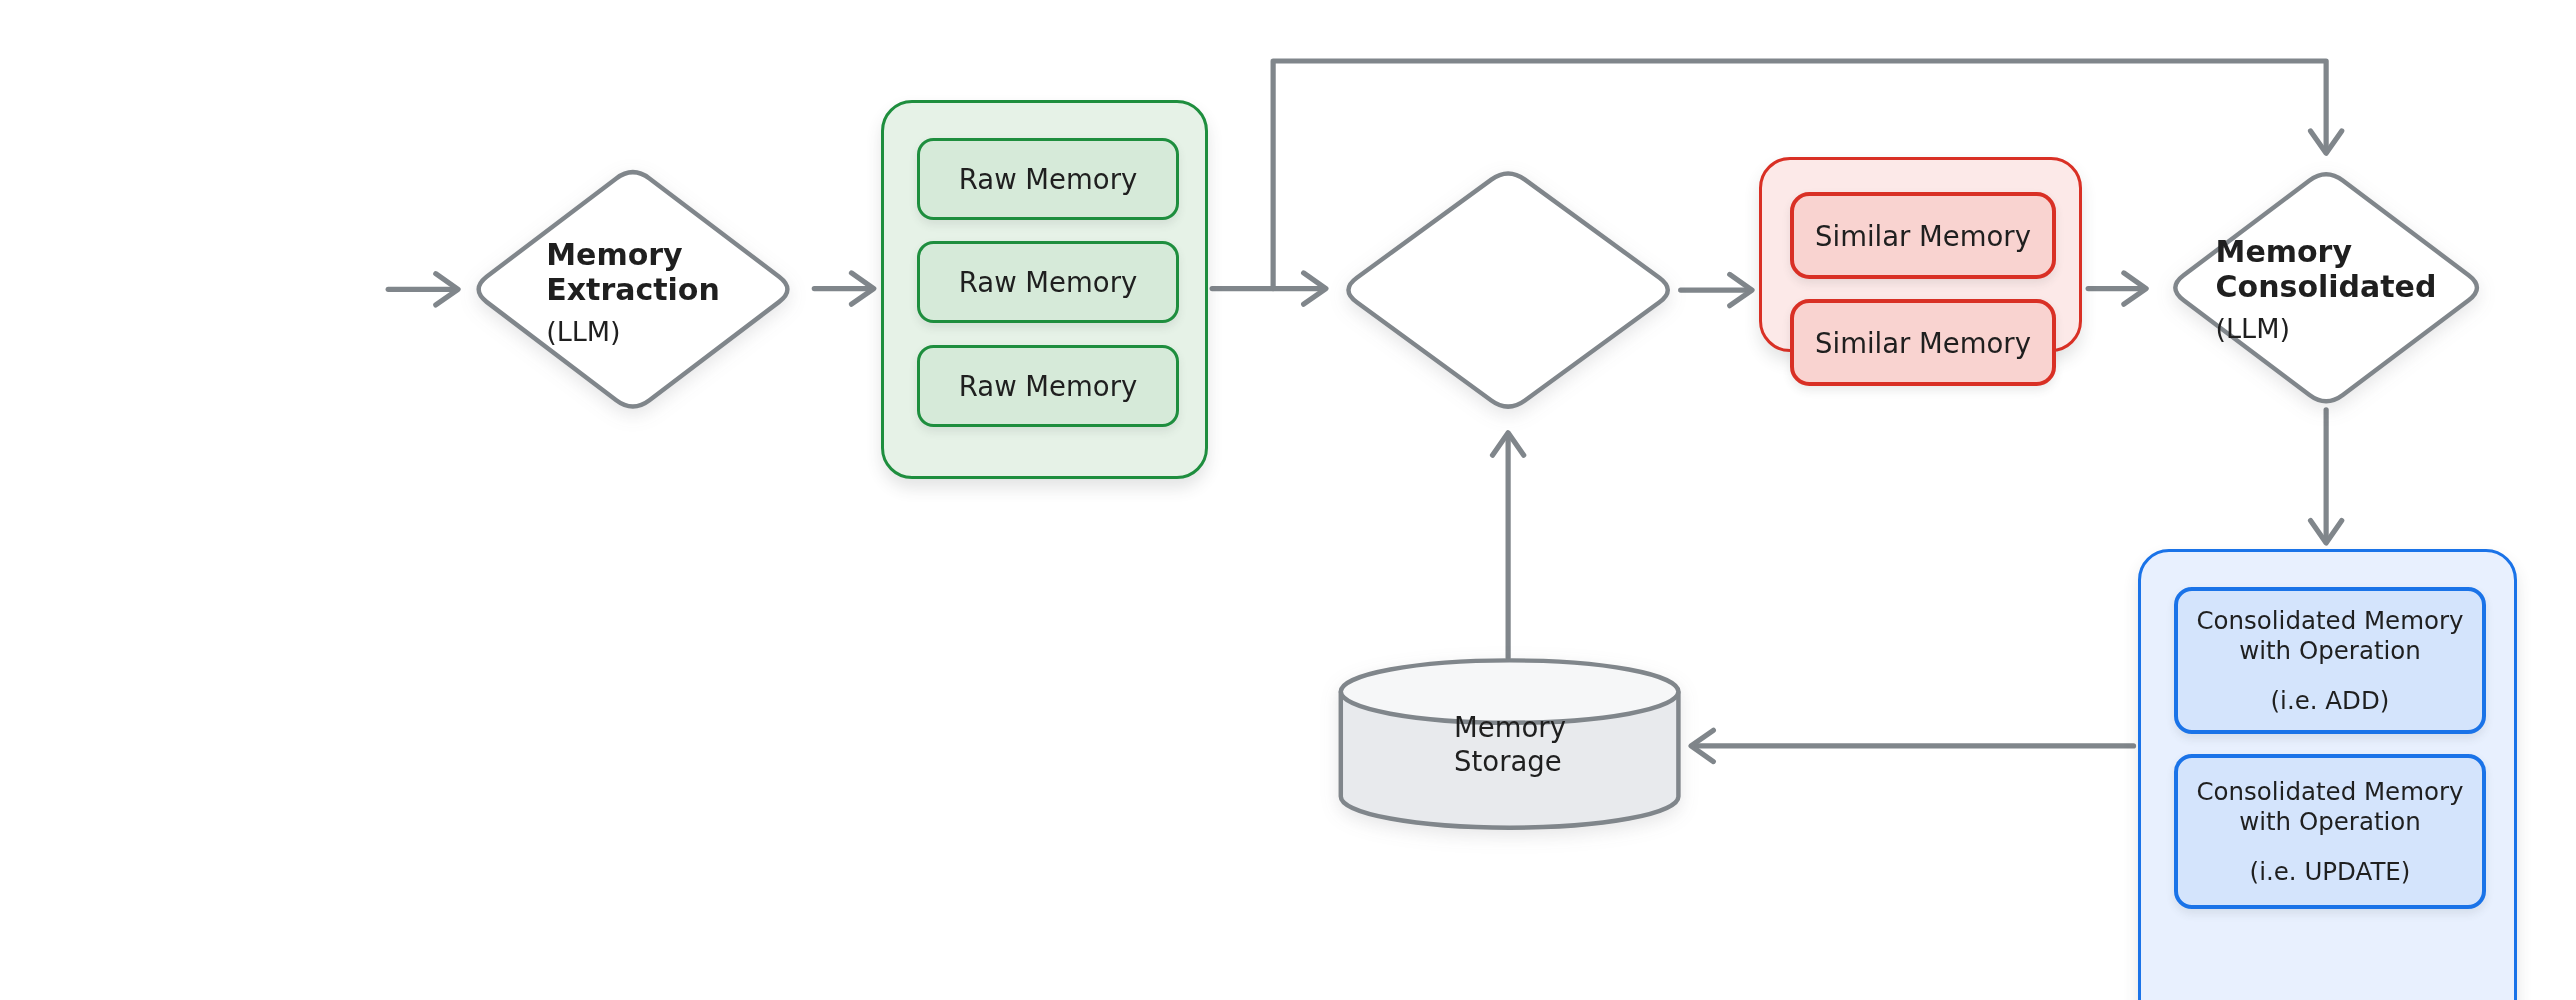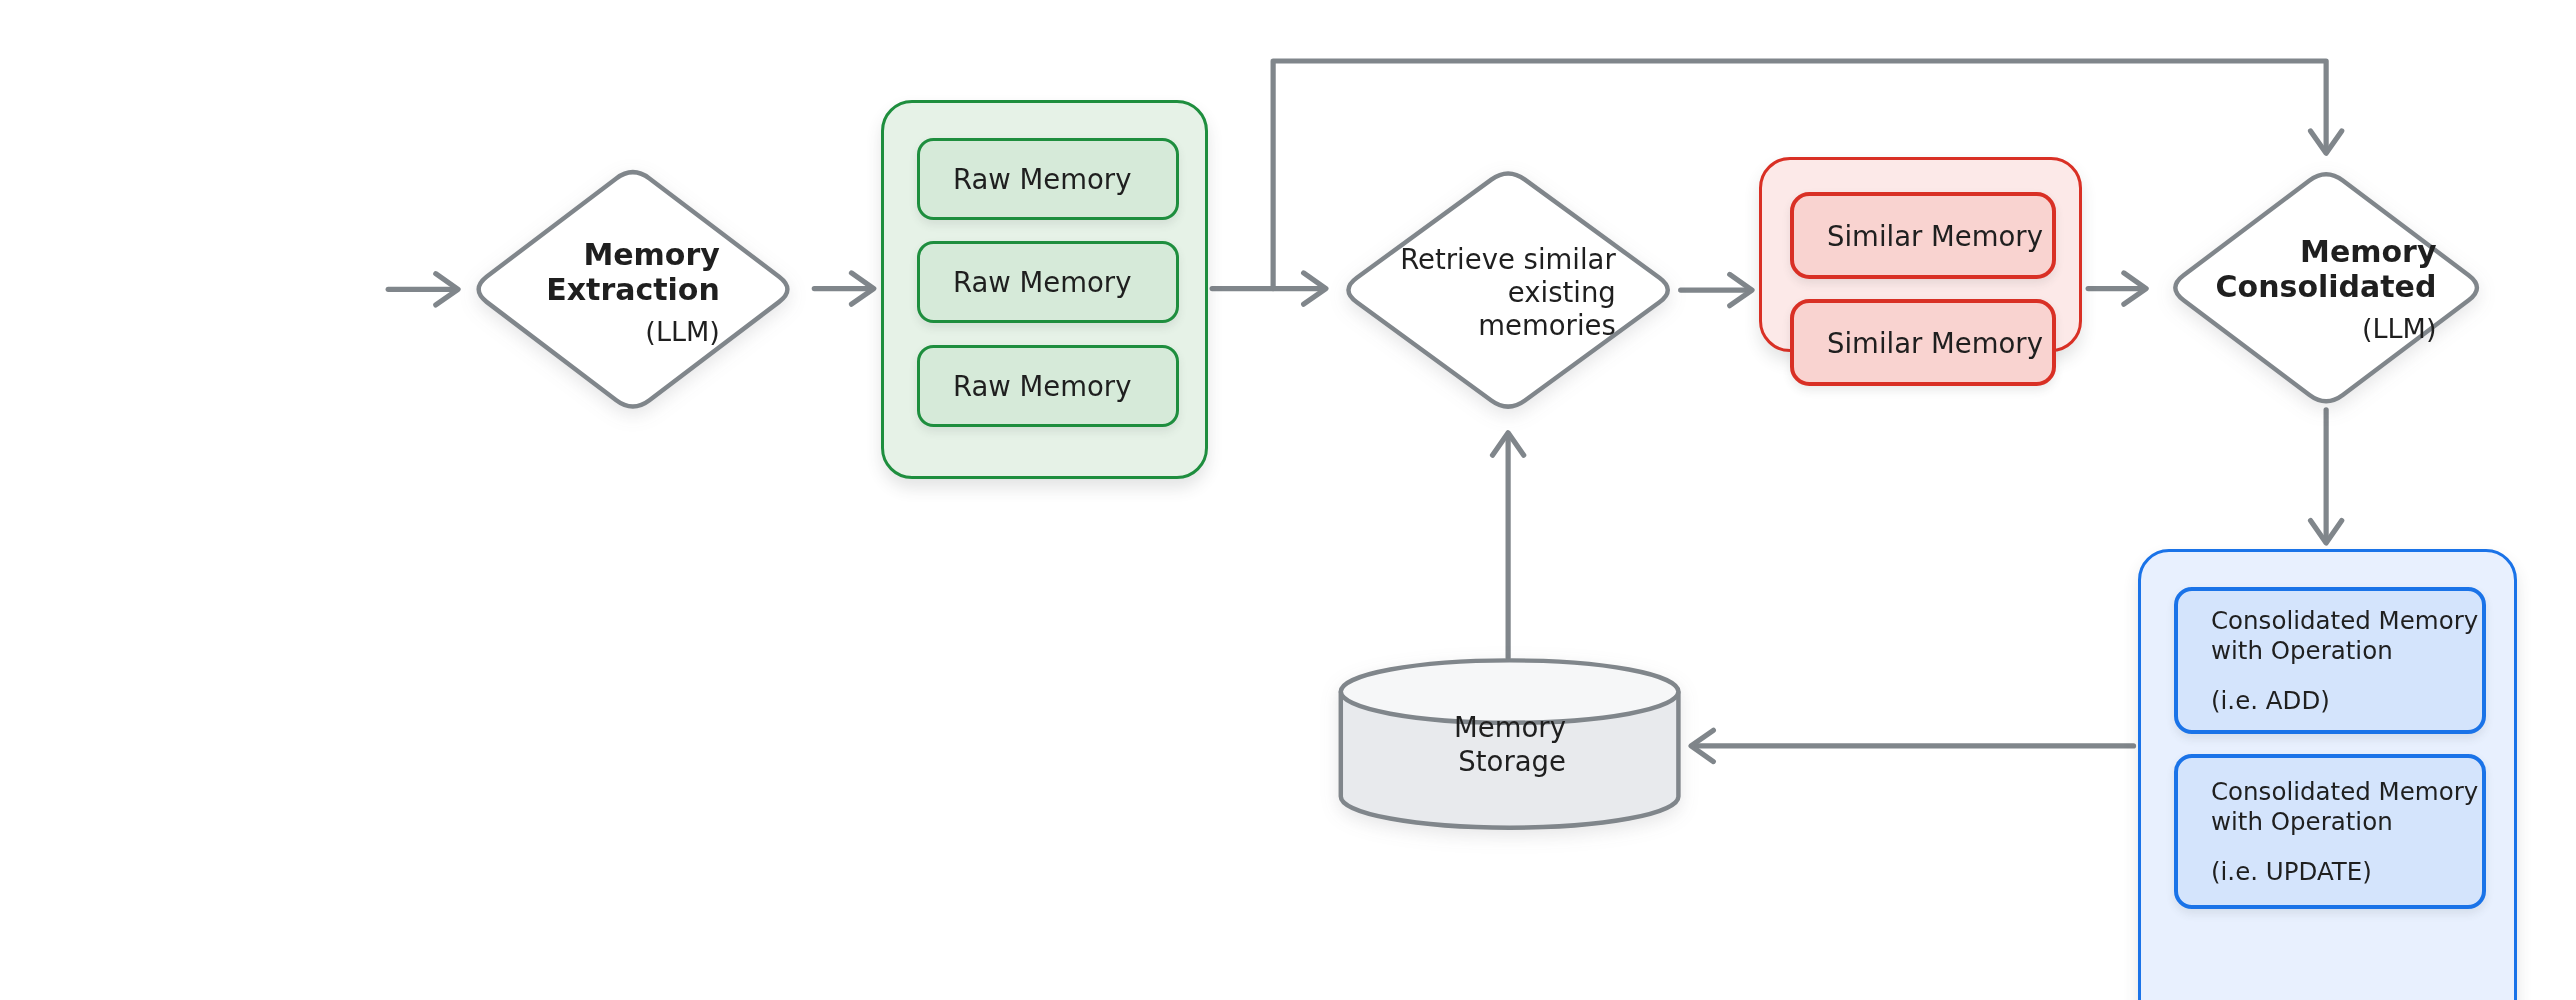--- a/index.html
+++ b/index.html
@@ -26,27 +26,27 @@
 
   .node{position:absolute;box-sizing:border-box;display:flex;flex-direction:column;
         align-items:center;justify-content:center;text-align:center;z-index:2;}
   .card{background:var(--c-gray-bg);border:3.7px solid var(--c-gray-border);border-radius:19.3px;
         box-shadow:0 7.4px 15px rgba(60,64,67,.16);}
   .group{position:absolute;box-sizing:border-box;z-index:2;border-style:solid;border-width:3px;
          border-radius:31px;box-shadow:0 9px 16.4px rgba(60,64,67,.14);}
   .group.green{background:var(--c-green-bg);border-color:var(--c-green-border);}
   .group.red{background:var(--c-red-bg);border-color:var(--c-red-border);}
   .group.blue{background:var(--c-blue-bg);border-color:var(--c-blue-border);}
-  .item{position:absolute;box-sizing:border-box;display:flex;flex-direction:column;align-items:flex-start;
-        justify-content:center;text-align:center;border-style:solid;box-shadow:0 4.5px 9px rgba(60,64,67,.10);padding-left:33px;}
+  .item{position:absolute;box-sizing:border-box;display:flex;flex-direction:column;align-items:center;
+        justify-content:center;text-align:center;border-style:solid;box-shadow:0 4.5px 9px rgba(60,64,67,.10);}
   .item.green{background:var(--c-green-box-bg);border-color:var(--c-green-border);border-width:3.7px;border-radius:16.4px;}
   .item.red{background:var(--c-red-box-bg);border-color:var(--c-red-border);border-width:4.5px;border-radius:19.3px;}
   .item.blue{background:var(--c-blue-box-bg);border-color:var(--c-blue-border);border-width:4.5px;border-radius:18px;}
 
-  .label{position:absolute;transform:translate(-50%,-50%);text-align:right;z-index:3;white-space:nowrap;}
+  .label{position:absolute;transform:translate(-50%,-50%);text-align:left;z-index:3;white-space:nowrap;}
   .t-title{font-size:34px;font-weight:bold;letter-spacing:-0.4px;}
   .t-sub{font-size:26px;margin-top:7.4px;}
   .d-title{font-size:30px;font-weight:bold;line-height:1.15;}
   .d-llm{font-size:27px;margin-top:9px;}
   .d-med{font-size:27.5px;font-weight:500;line-height:1.2;}
   .box-text{font-size:27.5px;font-weight:500;}
   .box-line{font-size:24.5px;font-weight:500;line-height:1.22;}
   .box-sub{font-size:24.5px;font-weight:500;margin-top:20px;}
   .cyl-text{font-size:27.5px;font-weight:500;line-height:1.22;}
 </style>
@@ -121,25 +121,20 @@
       <div class="box-sub">(i.e. UPDATE)</div>
     </div>
   </div>
 
   <div class="label" style="left:633px;top:292px;">
     <div class="d-title">Memory</div>
     <div class="d-title">Extraction</div>
     <div class="d-llm">(LLM)</div>
   </div>
 
-  <div class="label" style="left:1508px;top:292px;">
-    <div class="d-med">Retrieve similar</div>
-    <div class="d-med">existing</div>
-    <div class="d-med">memories</div>
-  </div>
 
   <div class="label" style="left:2326px;top:289px;">
     <div class="d-title">Memory</div>
     <div class="d-title">Consolidated</div>
     <div class="d-llm">(LLM)</div>
   </div>
 
   <div class="label" style="left:1510px;top:745px;">
     <div class="cyl-text">Memory</div>
     <div class="cyl-text">Storage</div>

